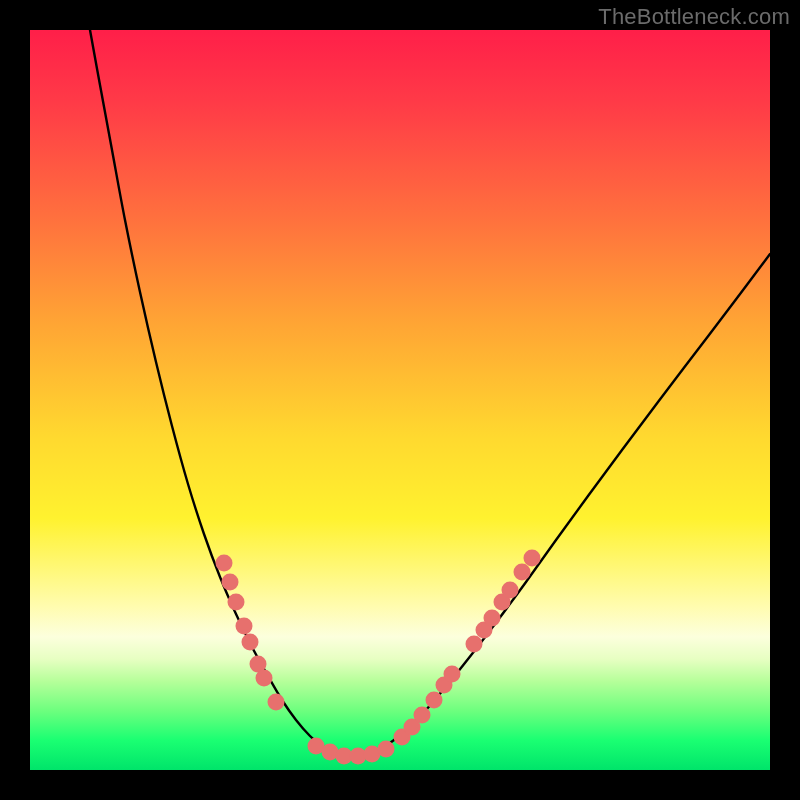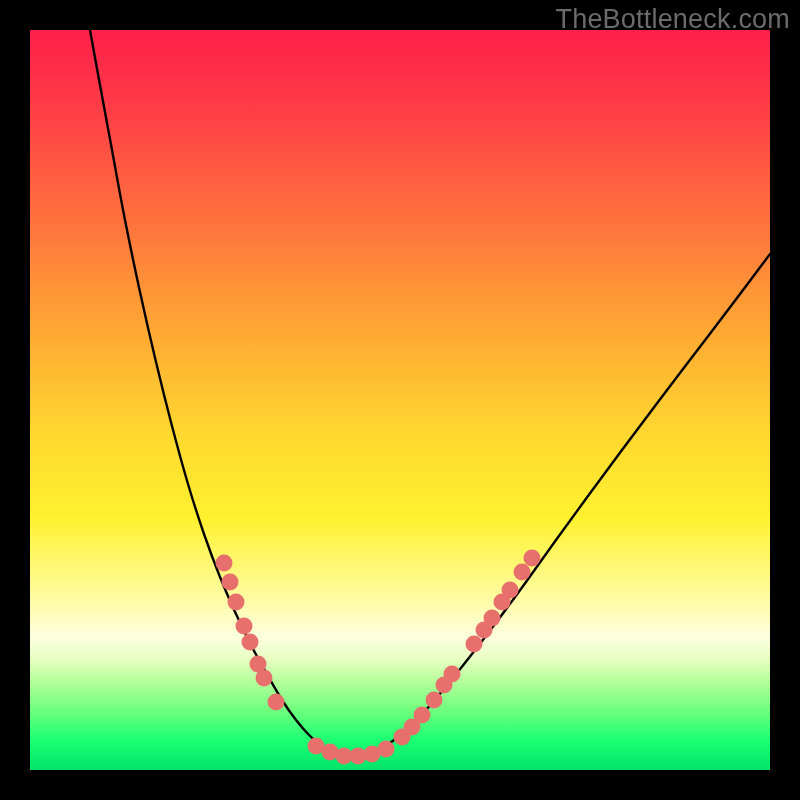--- a/index.html
+++ b/index.html
@@ -40,21 +40,21 @@
       #6dff7e 92%,
       #1aff72 96%,
       #00e46a 100%
     );
   }
   .watermark {
     position: absolute;
     top: 4px;
     right: 10px;
     color: #6b6b6b;
-    font-size: 27px;
+    font-size: 22px;
     letter-spacing: 0.2px;
     font-weight: 500;
     user-select: none;
   }
   svg.curve {
     position: absolute;
     left: 0;
     top: 0;
     width: 740px;
     height: 740px;

